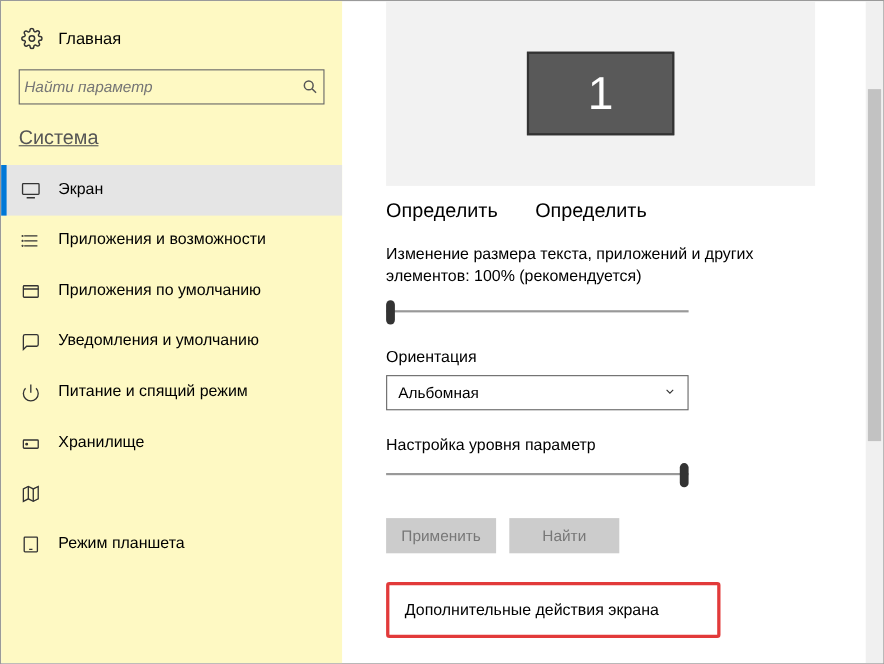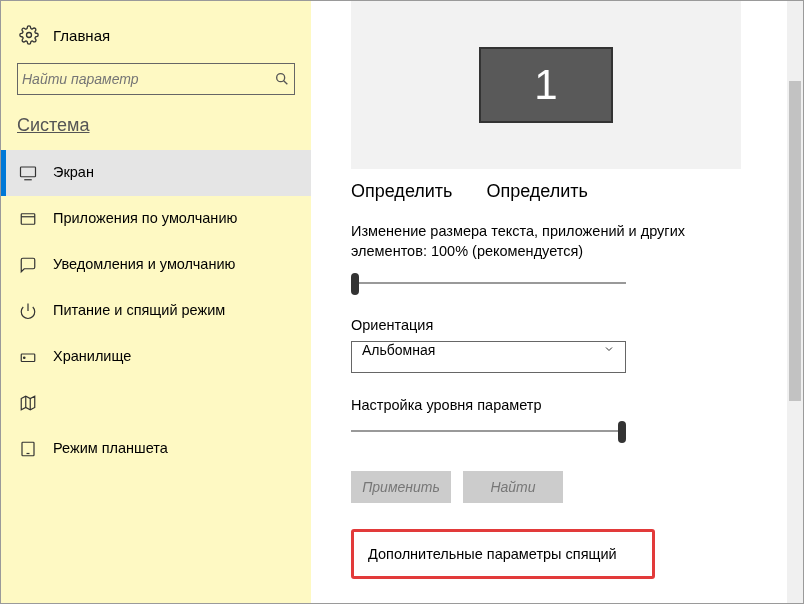--- a/index.html
+++ b/index.html
@@ -138,37 +138,36 @@
     height: 22px;
     background: #333;
     border-radius: 4px;
   }
   .section-label { font-size: 14.5px; margin-bottom: 8px; }
   .dropdown {
     width: 275px;
     height: 32px;
     border: 1px solid #666;
     display: flex;
-    align-items: flex-start;
+    align-items: center;
     justify-content: space-between;
     padding: 0 10px;
     margin-bottom: 24px;
     cursor: pointer;
   }
   .chevron-down svg { width: 12px; height: 12px; }
   .btn-row { display: flex; gap: 12px; margin-bottom: 26px; }
   .btn {
     width: 100px;
     height: 32px;
     background: #ccc;
     border: none;
     color: #777;
     font-size: 14px;
     cursor: pointer;
-    font-style: italic;
   }
   .adv-link-box {
     border: 3px solid #e23a3a;
     border-radius: 3px;
     padding: 14px 14px;
     width: 304px;
     margin-bottom: 10px;
   }
   .adv-link-box span { font-size: 14.5px; cursor: pointer; }
 
@@ -219,20 +218,33 @@
     <div class="nav-item active">
       <span class="nav-icon">
         <svg viewBox="0 0 24 24" fill="none" stroke="#333" stroke-width="1.6">
             <rect x="2" y="4" width="20" height="13" rx="1"></rect>
             <line x1="7" y1="21" x2="17" y2="21"></line>
           </svg>
       </span>
       <span>Экран</span>
     </div>
 
+    <div class="nav-item">
+      <span class="nav-icon">
+        <svg viewBox="0 0 24 24" fill="none" stroke="#333" stroke-width="1.6">
+            <line x1="4" y1="6" x2="20" y2="6"></line>
+            <line x1="4" y1="12" x2="20" y2="12"></line>
+            <line x1="4" y1="18" x2="20" y2="18"></line>
+            <circle cx="2" cy="6" r="0.5" fill="#333"></circle>
+            <circle cx="2" cy="12" r="0.5" fill="#333"></circle>
+            <circle cx="2" cy="18" r="0.5" fill="#333"></circle>
+          </svg>
+      </span>
+      <span>Приложения и возможности</span>
+    </div>
 
     <div class="nav-item">
       <span class="nav-icon">
         <svg viewBox="0 0 24 24" fill="none" stroke="#333" stroke-width="1.6">
             <rect x="3" y="5" width="18" height="14" rx="1"></rect>
             <line x1="3" y1="9" x2="21" y2="9"></line>
           </svg>
       </span>
       <span>Приложения по умолчанию</span>
     </div>
@@ -325,21 +337,21 @@
       <div class="slider-track"></div>
       <div class="slider-thumb" style="left:267px"></div>
     </div>
 
     <div class="btn-row">
       <button class="btn">Применить</button>
       <button class="btn">Найти</button>
     </div>
 
     <div class="adv-link-box">
-      <span>Дополнительные параметры спящий</span>
+      <span>Дополнительные действия экрана</span>
     </div>
     </div>
 
     <div class="vscroll">
       <div class="vscroll-thumb"></div>
     </div>
   </div>
 </div>
 
 </body></html>

